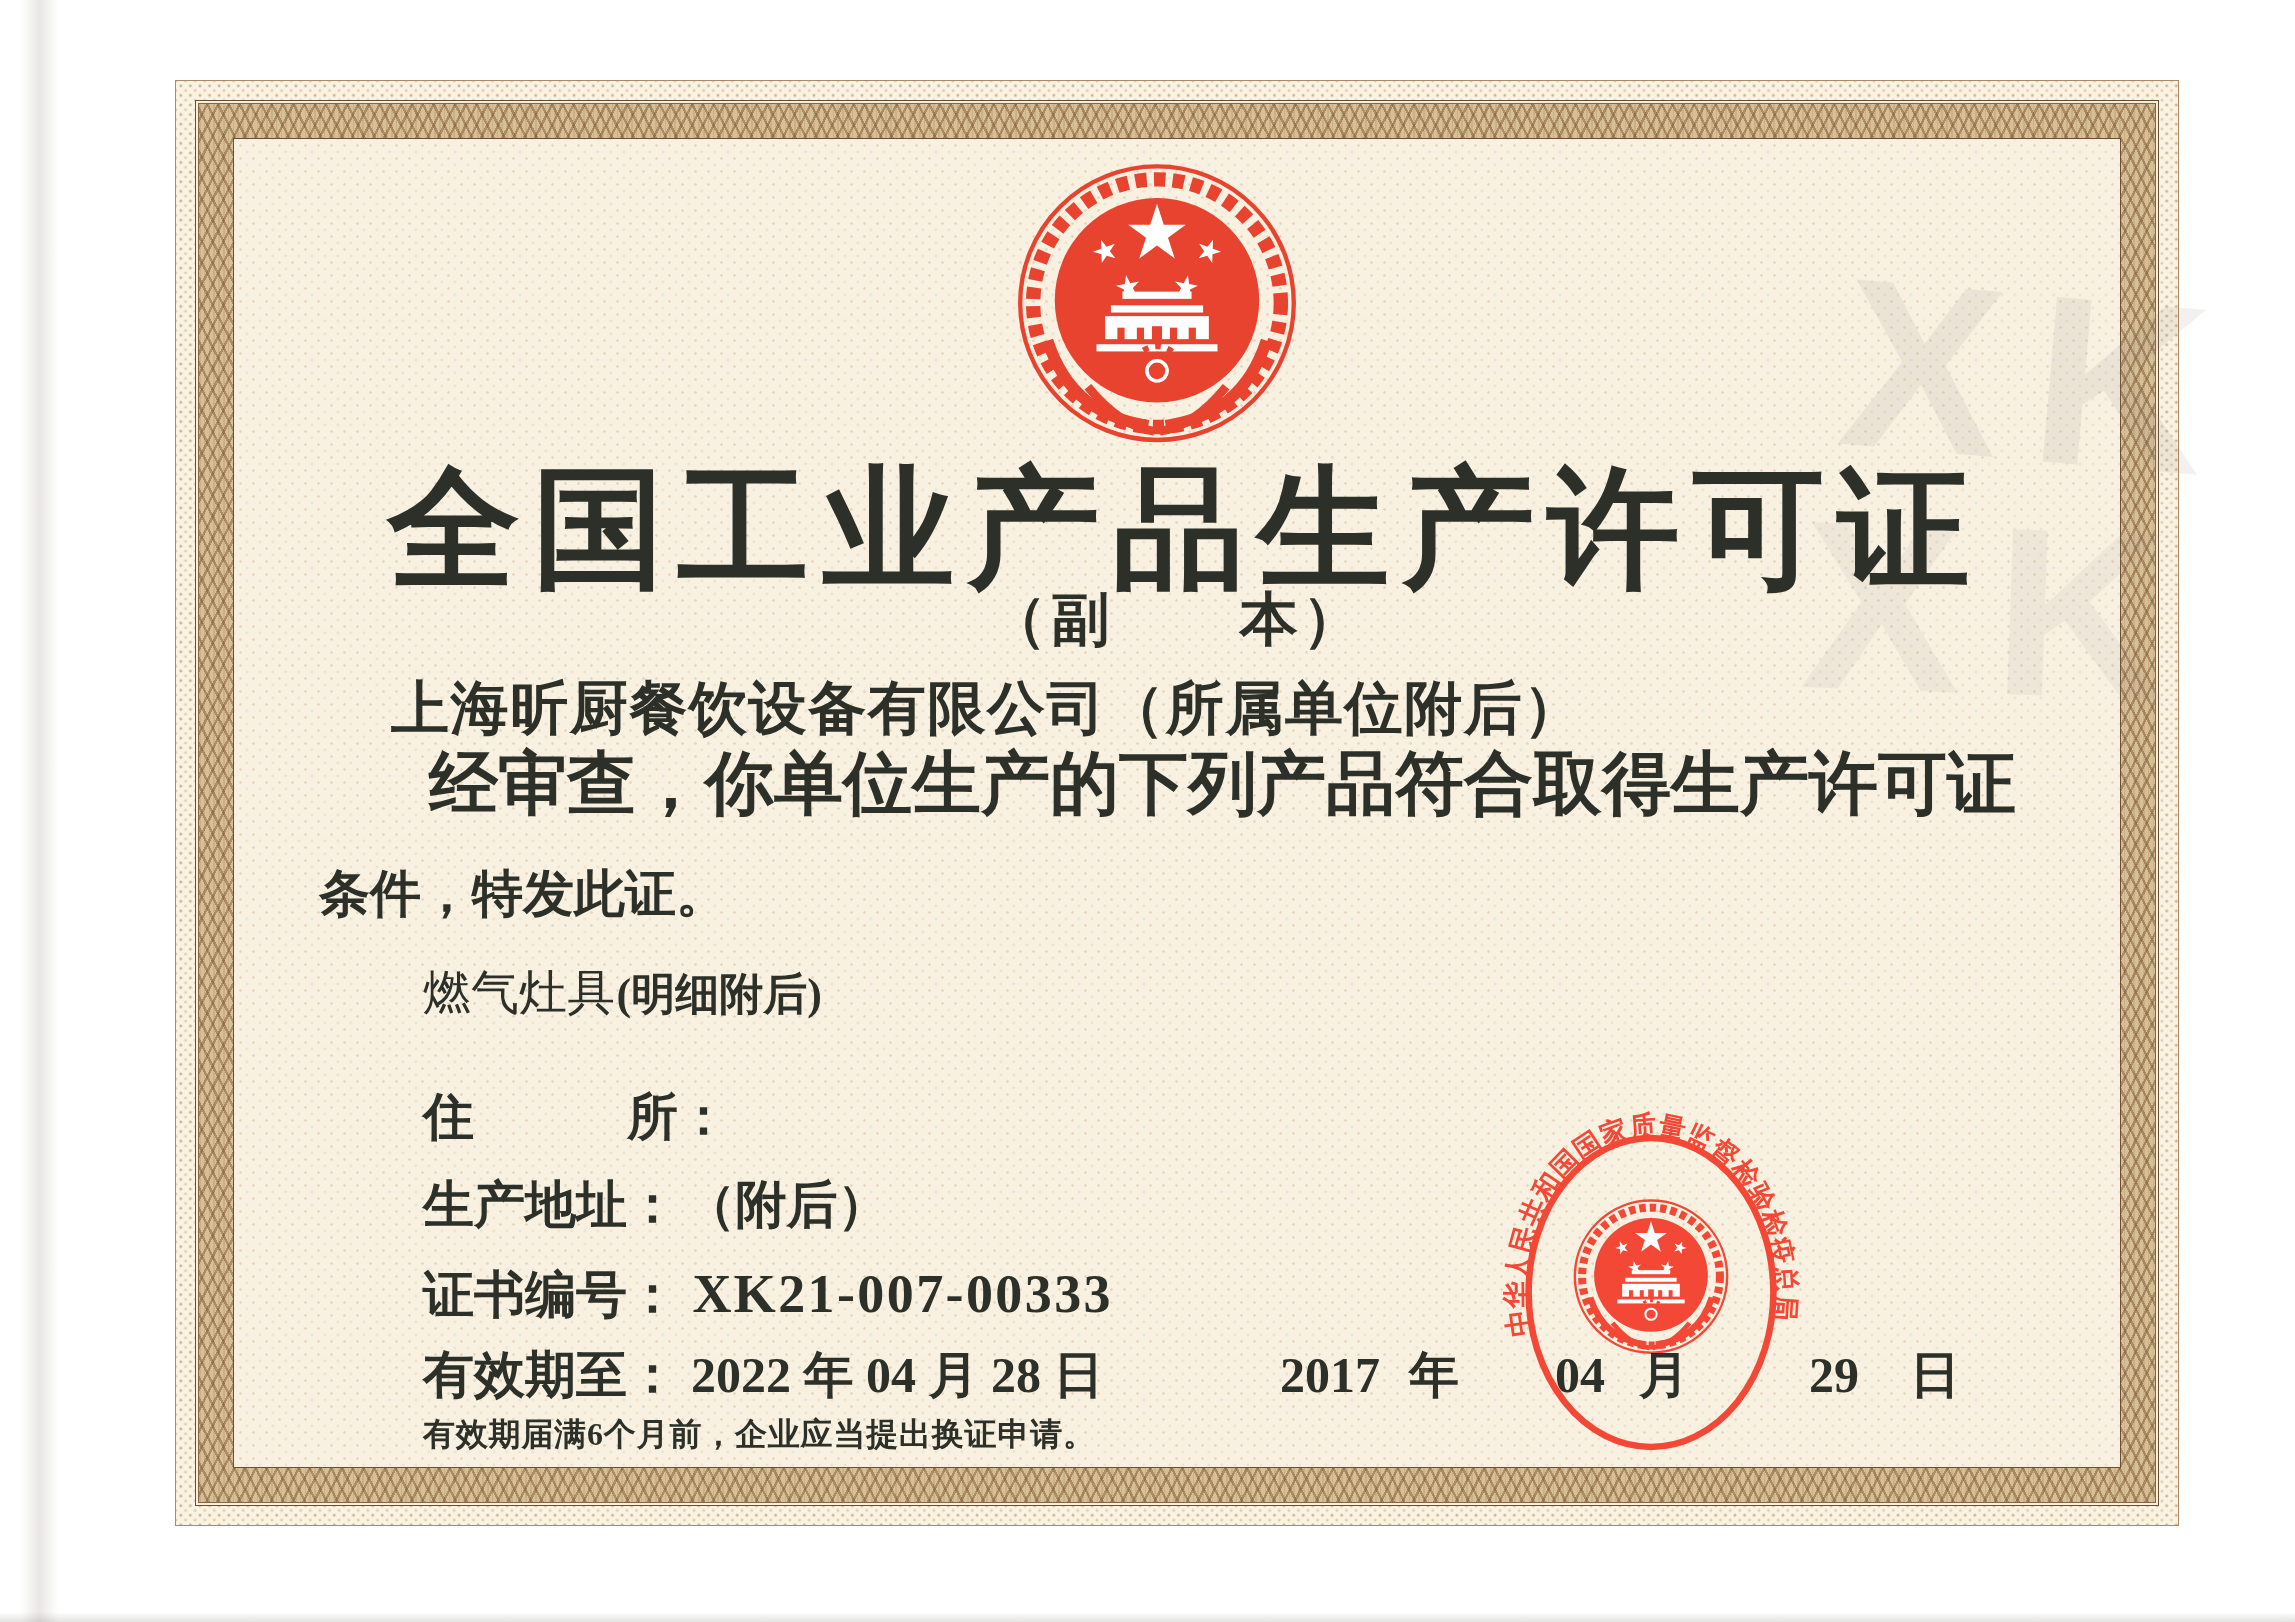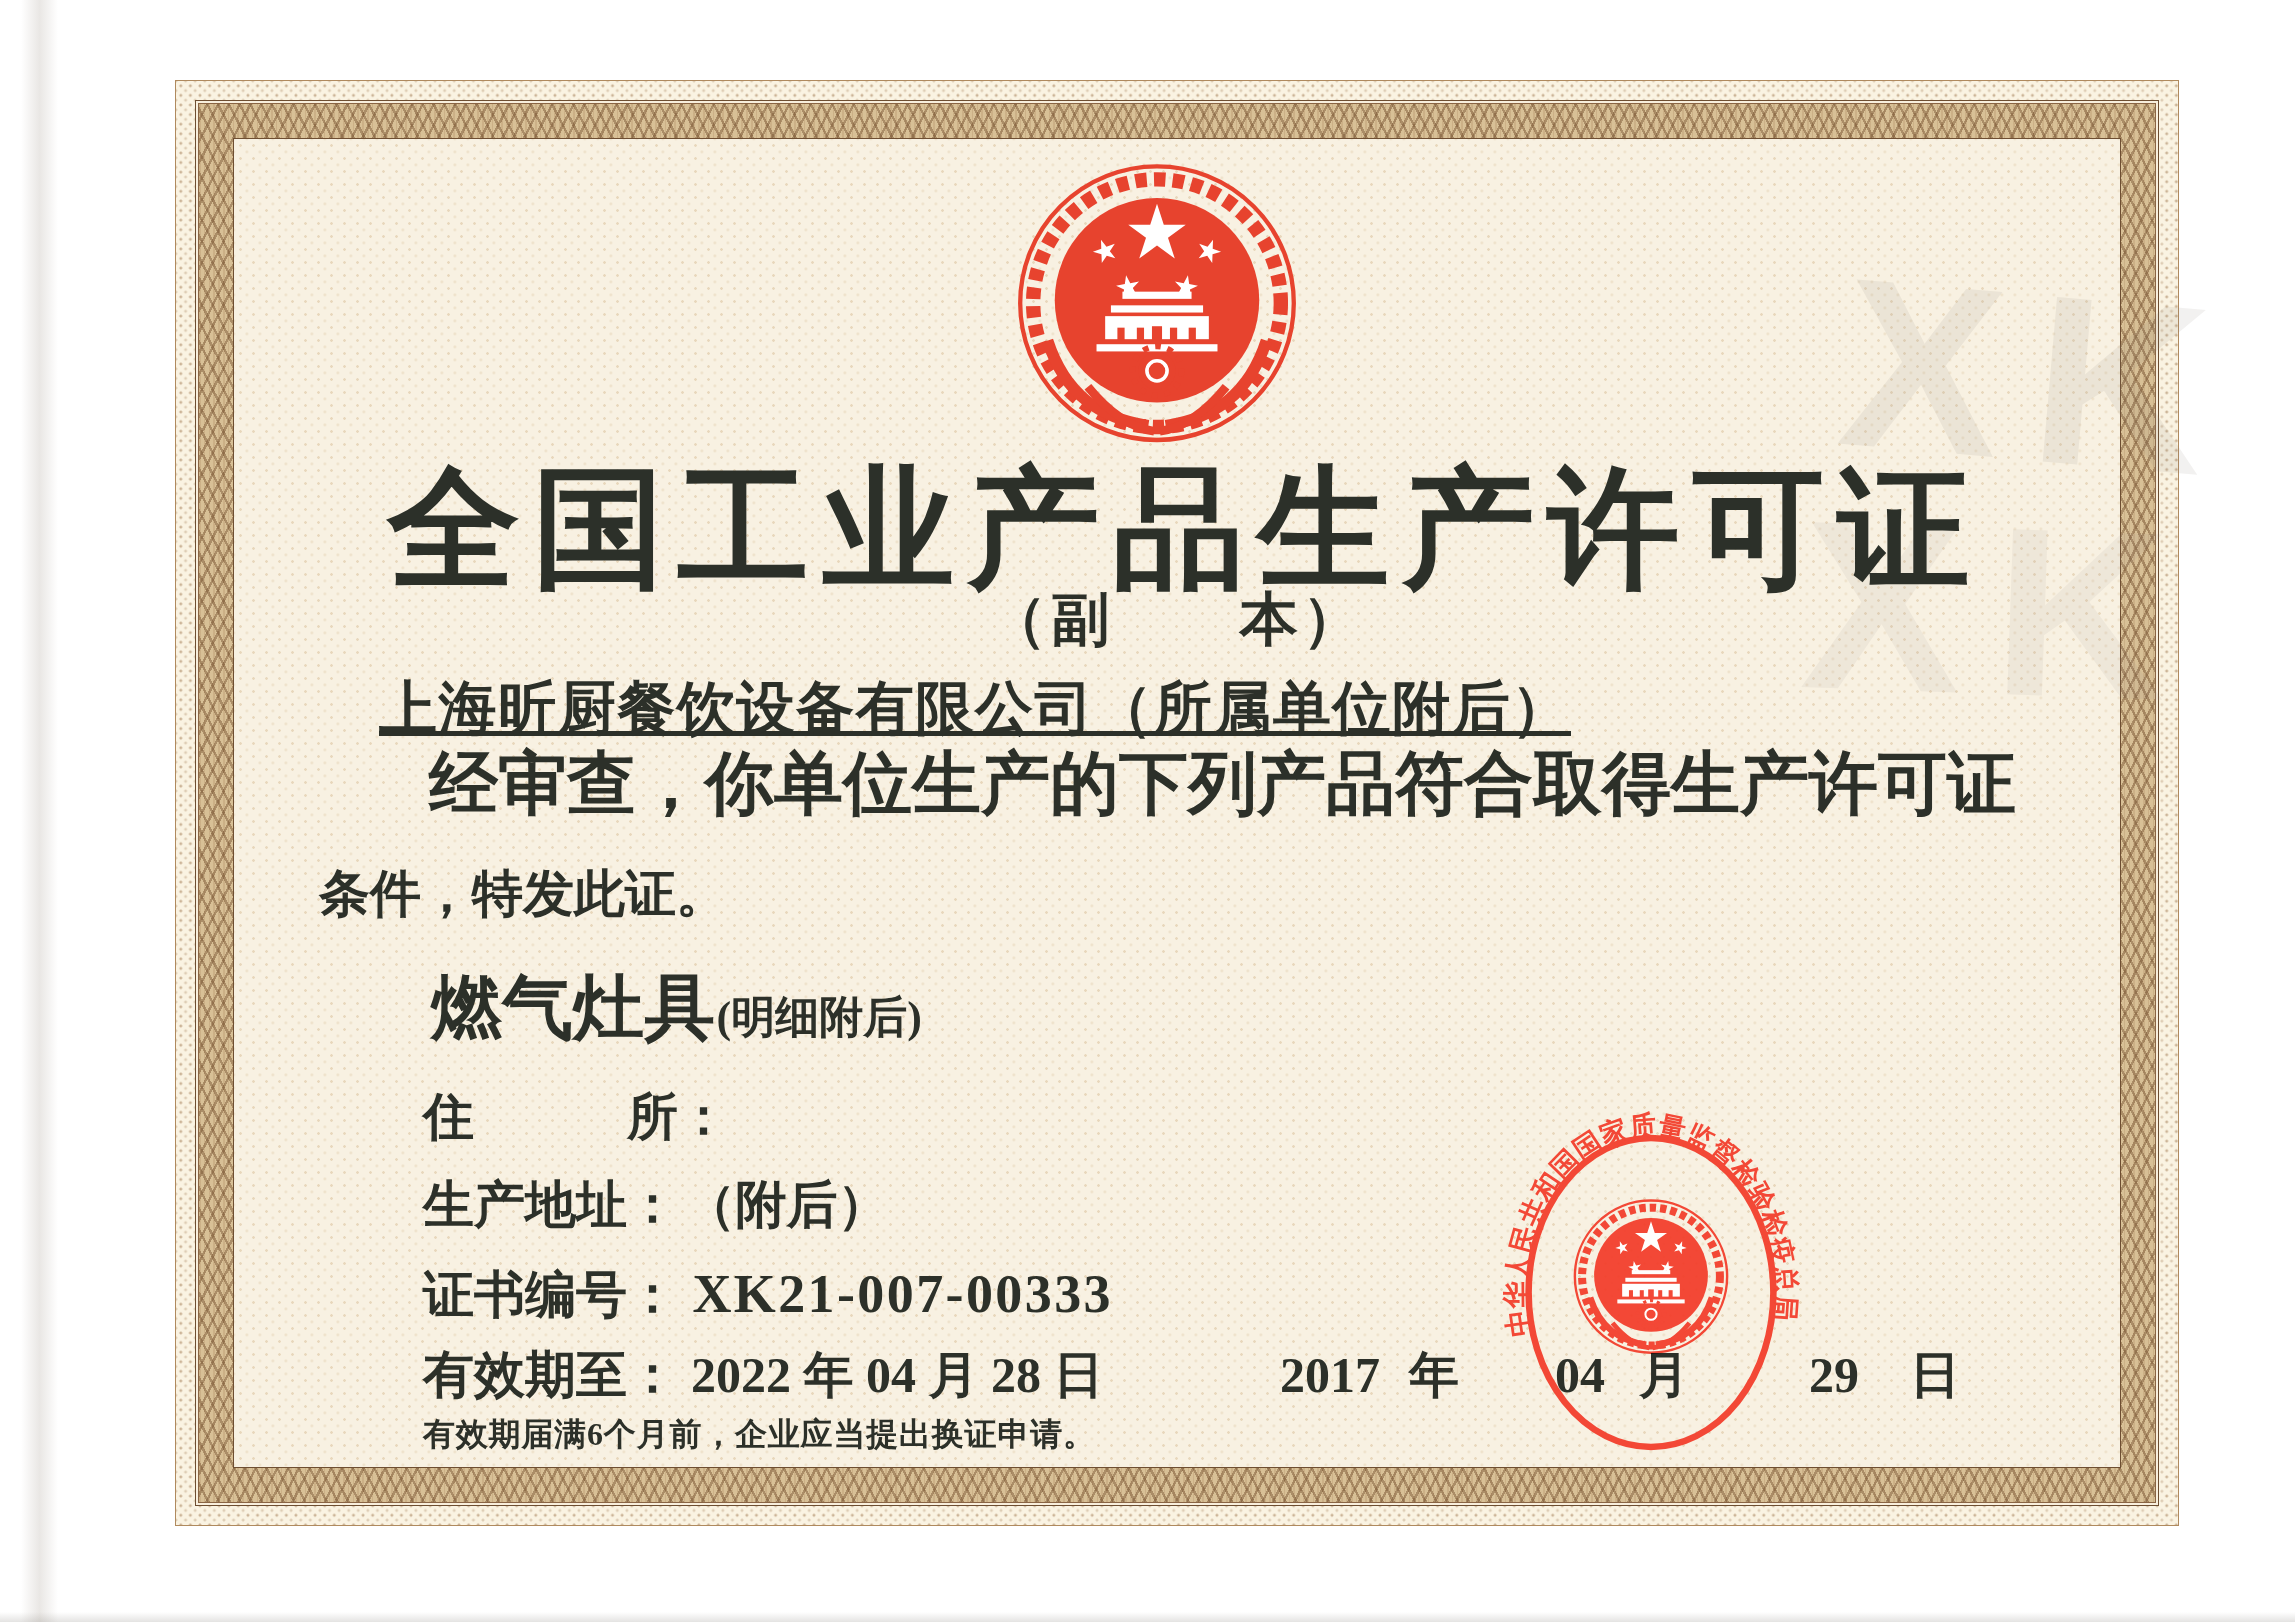--- a/index.html
+++ b/index.html
@@ -47,33 +47,33 @@
       font-size:240px;letter-spacing:32px;color:rgba(138,132,122,.11);z-index:1;user-select:none;}
   .wm1{left:1842px;top:240px;transform:rotate(5deg);}
   .wm2{left:1802px;top:473px;transform:rotate(2deg);color:rgba(138,132,122,.085);}
   
   .content{position:absolute;left:0;top:0;width:100%;height:100%;z-index:3;}
   .emblem{position:absolute;left:1013px;top:156px;width:288px;height:303px;color:#e7432e;}
   .title{position:absolute;left:235px;top:441px;width:1900px;text-align:center;
     font-size:132px;font-weight:900;letter-spacing:13px;color:#2c3029;white-space:nowrap;}
   .subtitle{position:absolute;left:235px;top:581px;width:1884px;text-align:center;
     font-size:58px;font-weight:700;letter-spacing:4.8px;}
-  .company{position:absolute;left:379px;top:670px;font-size:58px;font-weight:700;letter-spacing:1.6px;white-space:nowrap;text-decoration:underline;}
+  .company{position:absolute;left:391px;top:670px;font-size:58px;font-weight:700;letter-spacing:1.6px;white-space:nowrap;}
   .body1{position:absolute;left:429px;top:738px;font-size:69px;font-weight:800;white-space:nowrap;}
   .body2{position:absolute;left:319px;top:860px;font-size:51px;font-weight:800;white-space:nowrap;}
   .row{position:absolute;left:423px;white-space:nowrap;display:flex;align-items:baseline;}
   .row-product{top:961px;}
   .row-residence{top:1083px;}
   .row-production{top:1171px;}
   .row-certno{top:1261px;}
   .row-valid{top:1341px;}
   .lbl{font-size:51px;font-weight:800;}
   .lbl-product{font-size:54px;}
   .val{font-size:49px;font-weight:600;margin-left:11.2px;}
-  .val-product{font-size:71px;font-weight:700;margin-left:8px;}
+  .val-product{font-size:48px;font-weight:400;margin-left:0;}
   .val-note{font-size:44px;font-weight:700;margin-left:1.6px;}
   .val-production{font-size:51px;font-weight:800;margin-left:6.4px;}
   .val-certno{font-size:54px;font-weight:600;letter-spacing:2.4px;margin-left:14.4px;}
   .val-valid{font-size:50px;font-weight:600;margin-left:13px;}
   .note{position:absolute;left:423px;top:1413px;font-size:32px;font-weight:700;letter-spacing:0.8px;}
   .issue{position:absolute;left:1280px;top:1342px;font-size:50px;font-weight:600;display:flex;align-items:baseline;white-space:nowrap;}
   .issue .u-year{margin-left:29px;font-weight:700;}
   .issue .n-month{margin-left:96px;}
   .issue .u-month{margin-left:34px;font-weight:700;}
   .issue .n-day{margin-left:120px;}

